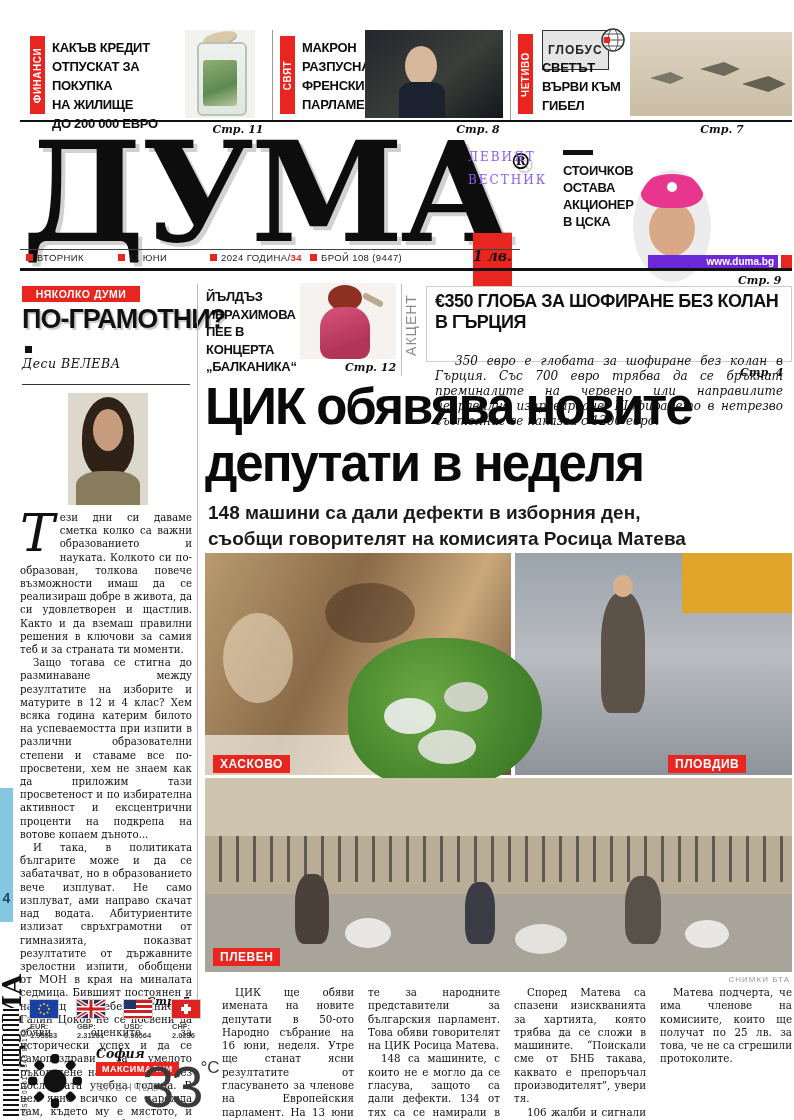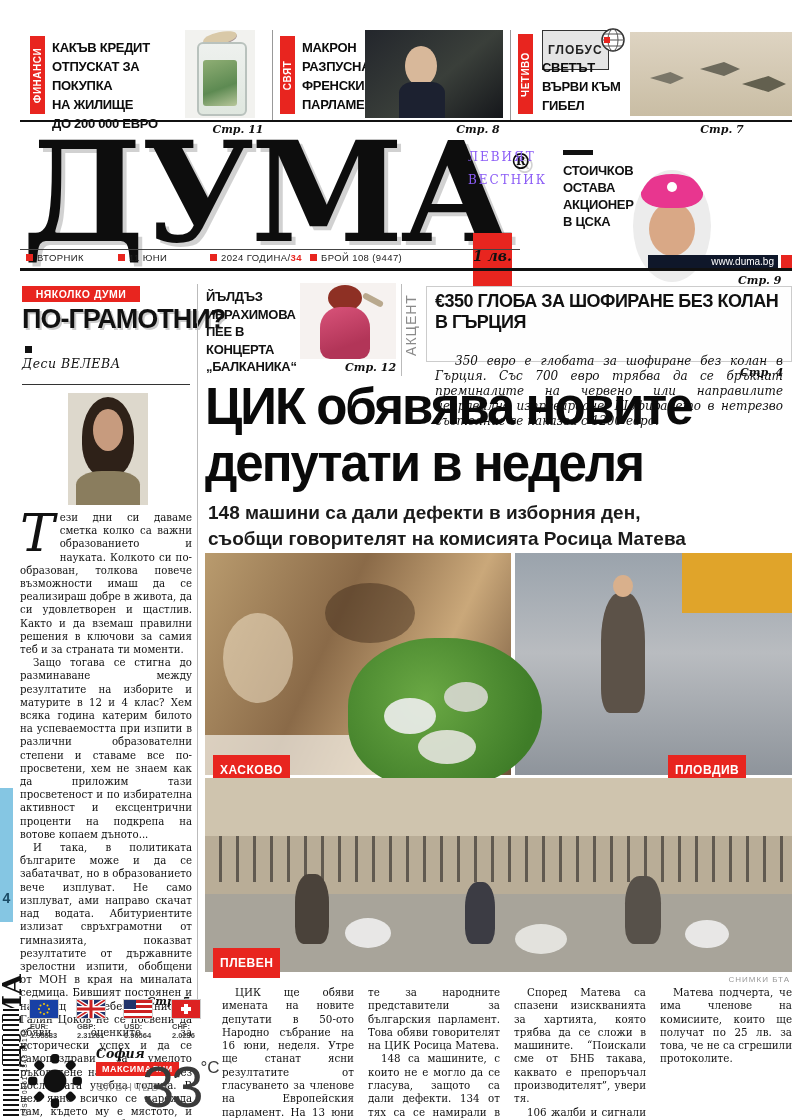--- a/index.html
+++ b/index.html
@@ -42,22 +42,22 @@
   .stk-face{position:absolute;left:16px;top:32px;width:46px;height:54px;border-radius:50%;background:#d9a886;}
   .stk-dash{position:absolute;left:757px;top:292px;width:24px;height:4px;background:#111;}
   .thin-rule{position:absolute;left:20px;top:249px;width:500px;height:1px;background:#444;}
   .dateline{position:absolute;left:22px;top:252px;font-size:9.5px;letter-spacing:.4px;color:#222;}
   .dl-item{position:absolute;top:0;white-space:nowrap;}
   .dl-sq{display:inline-block;width:7px;height:7px;background:#e8251f;margin-right:4px;}
   .dl-red{color:#e8251f;font-weight:bold;}
   .price{position:absolute;left:473px;top:248px;font-family:"DejaVu Serif",serif;font-style:italic;
          font-weight:bold;font-size:14px;}
   .thick-rule{position:absolute;left:20px;right:2px;top:268px;height:3px;background:#111;}
-  .webbar{position:absolute;left:648px;top:255px;width:130px;height:13px;background:#0f172a;color:#fff;
-          font-size:10px;font-weight:normal;text-align:right;line-height:13px;padding-right:4px;box-sizing:border-box;}
+  .webbar{position:absolute;left:648px;top:255px;width:130px;height:13px;background:#6d28d9;color:#fff;
+          font-size:10px;font-weight:bold;text-align:right;line-height:13px;padding-right:4px;box-sizing:border-box;}
   .web-redsq{position:absolute;left:781px;top:255px;width:11px;height:13px;background:#e8251f;}
   
   .kicker{position:absolute;left:22px;top:286px;width:118px;height:16px;background:#e8251f;color:#fff;
           font-size:10.5px;font-weight:bold;letter-spacing:.5px;text-align:center;line-height:16px;}
   .op-title{position:absolute;left:22px;top:304px;font-weight:bold;font-size:27px;letter-spacing:-1px;
             text-shadow:2px 2px 0 #ccc;}
   .op-sq{position:absolute;left:25px;top:346px;width:7px;height:7px;background:#111;}
   .op-author{position:absolute;left:22px;top:356px;font-family:"DejaVu Serif",serif;font-style:italic;font-size:12.5px;letter-spacing:.5px;}
   .op-rule{position:absolute;left:22px;top:384px;width:168px;height:1px;background:#333;}
   .vdiv-main{position:absolute;left:197px;top:284px;width:1px;height:720px;background:#bbb;}
@@ -75,21 +75,21 @@
   .accent-box{position:absolute;left:426px;top:286px;width:366px;height:76px;border:1px solid #ccc;
               background:#fefefe;box-sizing:border-box;padding:4px 8px;}
   .accent-title{font-weight:bold;font-size:18px;letter-spacing:-.5px;text-transform:uppercase;}
   .accent-body{font-family:"DejaVu Serif",serif;font-style:italic;font-size:12px;line-height:15px;
                text-align:justify;text-indent:20px;margin-top:21px;}
   
   .headline{position:absolute;left:205px;top:378px;width:588px;font-weight:bold;font-size:51px;
             line-height:57px;letter-spacing:-2px;color:#0a0a0a;}
   .subhead{position:absolute;left:208px;top:500px;font-weight:bold;font-size:19px;line-height:26px;color:#1a1a1a;}
   .label-red{position:absolute;background:#e8251f;color:#fff;font-weight:bold;font-size:12px;
-             letter-spacing:.5px;padding:8px 7px;}
+             letter-spacing:.5px;padding:2px 7px;}
   .ph-a{left:205px;top:553px;width:306px;height:222px;background:linear-gradient(115deg,#b99b6e,#8a6a48 40%,#caa87a 70%,#6d5138);}
   .ph-a .blob1{position:absolute;left:18px;top:60px;width:70px;height:90px;border-radius:50%;background:rgba(240,225,200,.55);}
   .ph-a .blob2{position:absolute;left:120px;top:30px;width:90px;height:60px;border-radius:50%;background:rgba(60,40,25,.45);}
   .ph-a .table{position:absolute;left:0;bottom:0;width:180px;height:40px;background:rgba(245,242,235,.7);}
   .ph-b{left:515px;top:553px;width:277px;height:222px;background:linear-gradient(#9aa3ac,#b9bcc0 45%,#8e949b);}
   .ph-b .bus{position:absolute;right:0;top:0;width:110px;height:60px;background:#e0a42a;}
   .ph-b .fig1{position:absolute;left:86px;top:40px;width:44px;height:120px;border-radius:40% 40% 20% 20%;background:#5c5248;}
   .ph-b .fig1 .head{position:absolute;left:12px;top:-18px;width:20px;height:22px;border-radius:50%;background:#d9b08c;}
   .green-blob{position:absolute;left:348px;top:638px;width:194px;height:152px;border-radius:48% 52% 55% 45%;
               background:radial-gradient(circle at 40% 40%,#6aa844,#3f7d28 75%);}

